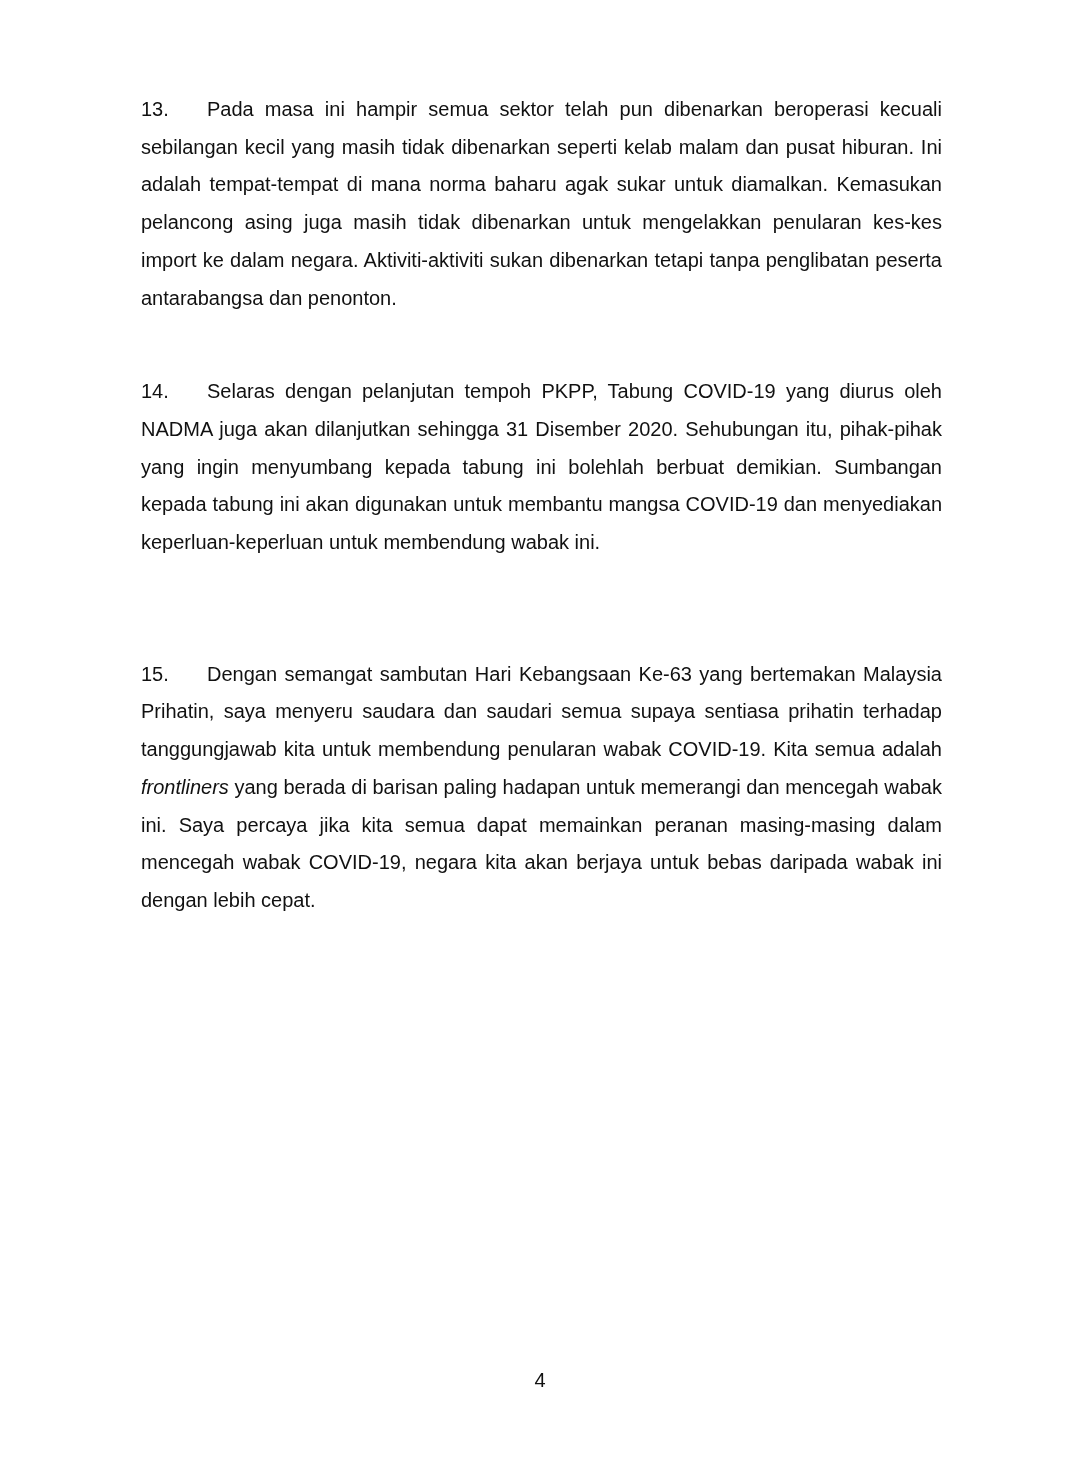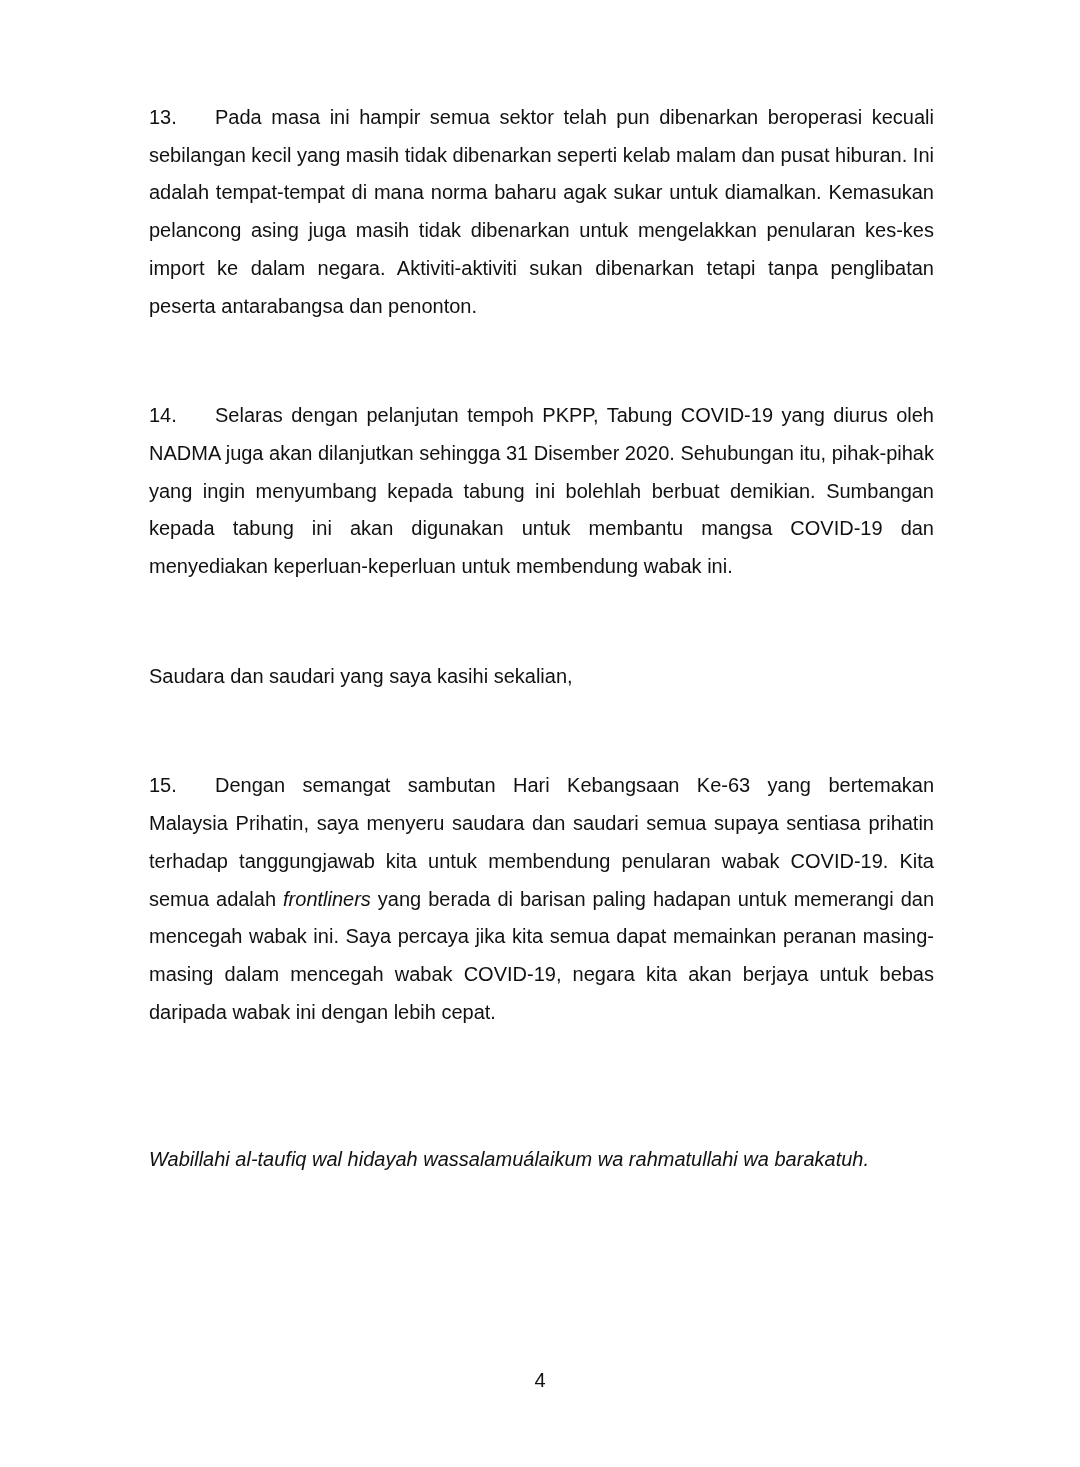--- a/index.html
+++ b/index.html
@@ -1,34 +1,32 @@
 <!DOCTYPE html>
 <html><head>
 <meta charset="utf-8">
 <style>
   html, body { margin: 0; padding: 0; background: #ffffff; }
   body { width: 1080px; height: 1467px; position: relative; overflow: hidden;
          font-family: "Liberation Sans", sans-serif; color: #111111; }
   .page { position: absolute; left: 132px; top: 82px; width: 819px; }
-  .para { font-size: 20px; line-height: 37.7px; text-align: justify; text-align-last: left; margin: 17px; }
+  .para { font-size: 20px; line-height: 37.7px; text-align: justify; text-align-last: left; margin: 9px; }
   .para .num { display: inline-block; width: 66px; }
   .gap { height: 38px; }
   .closing { font-style: italic; }
   .page-number { position: absolute; top: 1369px; left: 0; width: 1080px; text-align: center;
                  font-size: 20px; }
 </style>
 </head>
 <body>
 
 <div class="page">
   <p class="para"><span class="num">13.</span><span>Pada masa ini hampir semua sektor telah pun dibenarkan beroperasi kecuali sebilangan kecil yang masih tidak dibenarkan seperti kelab malam dan pusat hiburan. Ini adalah tempat-tempat di mana norma baharu agak sukar untuk diamalkan. Kemasukan pelancong asing juga masih tidak dibenarkan untuk mengelakkan penularan kes-kes import ke dalam negara. Aktiviti-aktiviti sukan dibenarkan tetapi tanpa penglibatan peserta antarabangsa dan penonton.</span></p>
   <div class="gap"></div>
   <p class="para"><span class="num">14.</span><span>Selaras dengan pelanjutan tempoh PKPP, Tabung COVID-19 yang diurus oleh NADMA juga akan dilanjutkan sehingga 31 Disember 2020. Sehubungan itu, pihak-pihak yang ingin menyumbang kepada tabung ini bolehlah berbuat demikian. Sumbangan kepada tabung ini akan digunakan untuk membantu mangsa COVID-19 dan menyediakan keperluan-keperluan untuk membendung wabak ini.</span></p>
   <div class="gap"></div>
-  <p class="para">Saudara dan saudari yang saya kasihi sekalian,</p>
   <div class="gap"></div>
   <p class="para"><span class="num">15.</span><span>Dengan semangat sambutan Hari Kebangsaan Ke-63 yang bertemakan Malaysia Prihatin, saya menyeru saudara dan saudari semua supaya sentiasa prihatin terhadap tanggungjawab kita untuk membendung penularan wabak COVID-19. Kita semua adalah </span><em>frontliners</em><span> yang berada di barisan paling hadapan untuk memerangi dan mencegah wabak ini. Saya percaya jika kita semua dapat memainkan peranan masing-masing dalam mencegah wabak COVID-19, negara kita akan berjaya untuk bebas daripada wabak ini dengan lebih cepat.</span></p>
   <div class="gap"></div>
   <div class="gap"></div>
-  <p class="para closing">Wabillahi al-taufiq wal hidayah wassalamuálaikum wa rahmatullahi wa barakatuh.</p>
 </div>
 
 <div class="page-number">4</div>
 
 </body></html>

